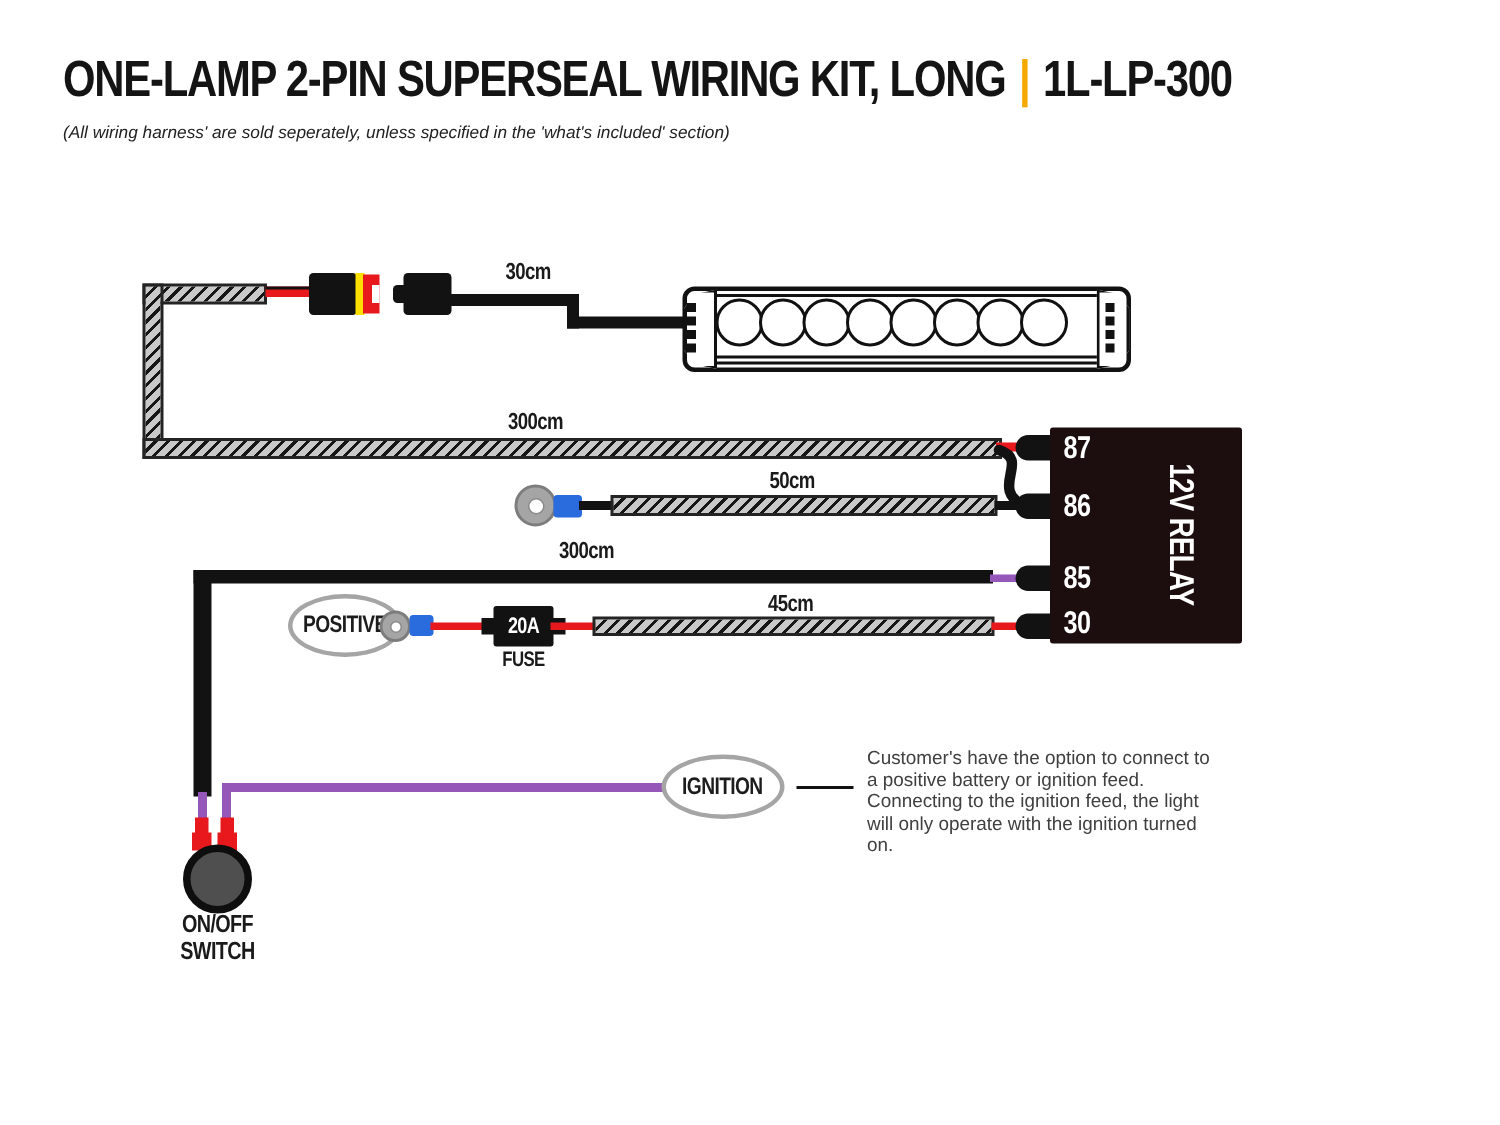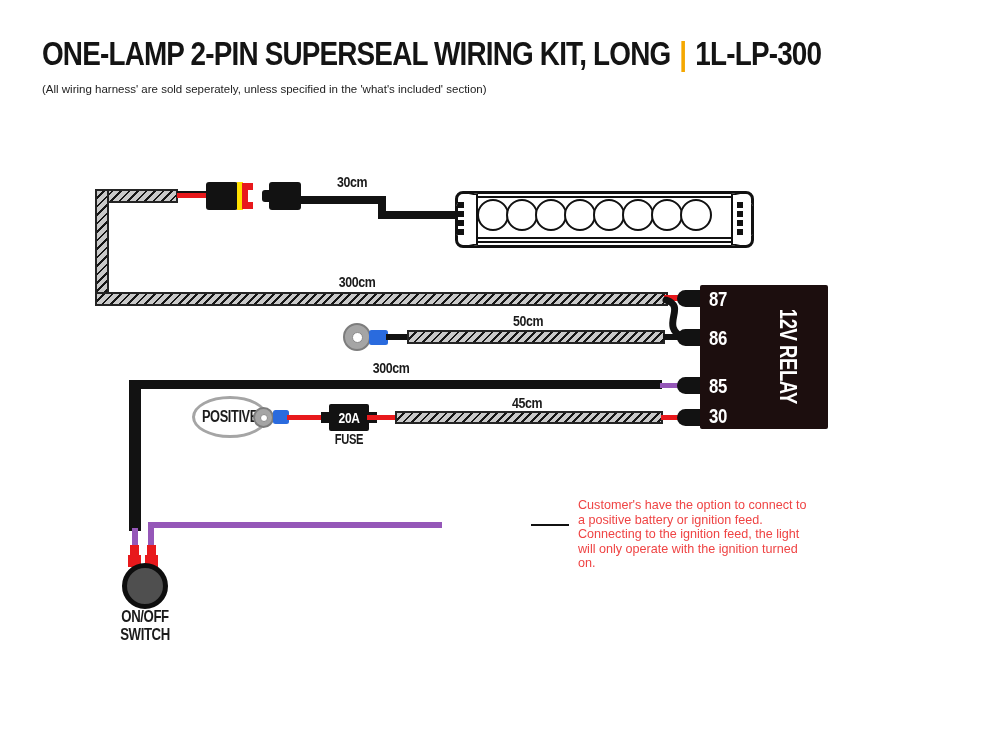--- a/index.html
+++ b/index.html
@@ -7,21 +7,21 @@
     position:relative;width:1000px;height:750px;background:#ffffff;overflow:hidden;
     font-family:"Liberation Sans",sans-serif;color:#1a1a1a;
   }
   .abs{position:absolute;}
   
   .cond{display:inline-block;font-weight:700;transform:scaleX(.8);transform-origin:center;white-space:nowrap;letter-spacing:-.5px;}
   .cond-l{transform-origin:left;}
   
   #title-row{left:42px;top:34px;display:flex;align-items:center;gap:11px;font-size:34px;font-weight:700;transform:scaleX(.82);transform-origin:left;white-space:nowrap;letter-spacing:-1px;color:#141414;}
   #title-sep{color:#F5A800;font-weight:700;}
-  #subtitle{left:42px;top:83px;font-size:11.5px;color:#222;}
+  #subtitle{left:42px;top:83px;font-size:11.5px;color:#222;font-style:italic;}
   
   .wire{position:absolute;background:#121212;}
   .wire-red{position:absolute;background:#E8191C;}
   .wire-purple{position:absolute;background:#9557B8;}
   .braid{position:absolute;box-sizing:border-box;border:2px solid #242424;
          background:repeating-linear-gradient(135deg,#c9c9c9 0px,#c9c9c9 4px,#161616 4px,#161616 6px);}
   .cmlabel{position:absolute;width:80px;text-align:center;font-size:15.5px;}
   
   .oval{position:absolute;box-sizing:border-box;border:3.5px solid #A5A5A5;border-radius:50%;background:#fff;
         display:flex;align-items:center;justify-content:center;font-size:16px;color:#1c1c1c;}
@@ -49,21 +49,21 @@
   .led{flex:0 0 auto;width:32px;height:32px;border:2.5px solid #111;border-radius:50%;background:#fff;box-sizing:border-box;margin-left:-3px;}
   .led:first-child{margin-left:0;}
   #lamp-baseline{left:474px;top:237px;width:260px;height:2px;background:#111;}
   
   .conn-body{position:absolute;background:#121212;border-radius:3px;}
   
   #switch-knob{left:122px;top:563px;width:46px;height:46px;border-radius:50%;background:#4F4F4F;border:5px solid #0e0e0e;box-sizing:border-box;}
   .spade{position:absolute;background:#E8191C;}
   .switch-line{position:absolute;width:90px;left:100px;text-align:center;font-size:16.5px;}
   
-  #note-text{left:578px;top:498px;width:230px;font-size:12.6px;line-height:14.6px;color:#ef4444;}
+  #note-text{left:578px;top:498px;width:230px;font-size:12.6px;line-height:14.6px;color:#404040;}
   #note-dash{left:531px;top:524px;width:38px;height:2px;background:#111;}
   svg{position:absolute;overflow:visible;}
 </style>
 </head>
 <body>
 
 <div id="stage">
 
   <div class="abs" id="title-row">
     <span>ONE-LAMP 2-PIN SUPERSEAL WIRING KIT, LONG</span>
@@ -167,16 +167,19 @@
   <div class="wire-purple" style="left:148px;top:522px;width:5.5px;height:27px;"></div>
   <div class="wire-purple" style="left:148px;top:522px;width:294px;height:5.5px;"></div>
   <div class="spade" style="left:130px;top:545px;width:9px;height:11px;"></div>
   <div class="spade" style="left:128px;top:555px;width:13px;height:12px;"></div>
   <div class="spade" style="left:147px;top:545px;width:9px;height:11px;"></div>
   <div class="spade" style="left:145px;top:555px;width:13px;height:12px;"></div>
   <div class="abs" id="switch-knob"></div>
   <div class="switch-line cond" style="top:607px;">ON/OFF</div>
   <div class="switch-line cond" style="top:625px;">SWITCH</div>
 
+  <div class="oval" style="left:441px;top:503px;width:82px;height:43px;">
+    <span class="cond">IGNITION</span>
+  </div>
   <div class="abs" id="note-dash"></div>
   <div class="abs" id="note-text">Customer's have the option to connect to a positive battery or ignition feed. Connecting to the ignition feed, the light will only operate with the ignition turned on.</div>
 
 </div>
 
 </body></html>

